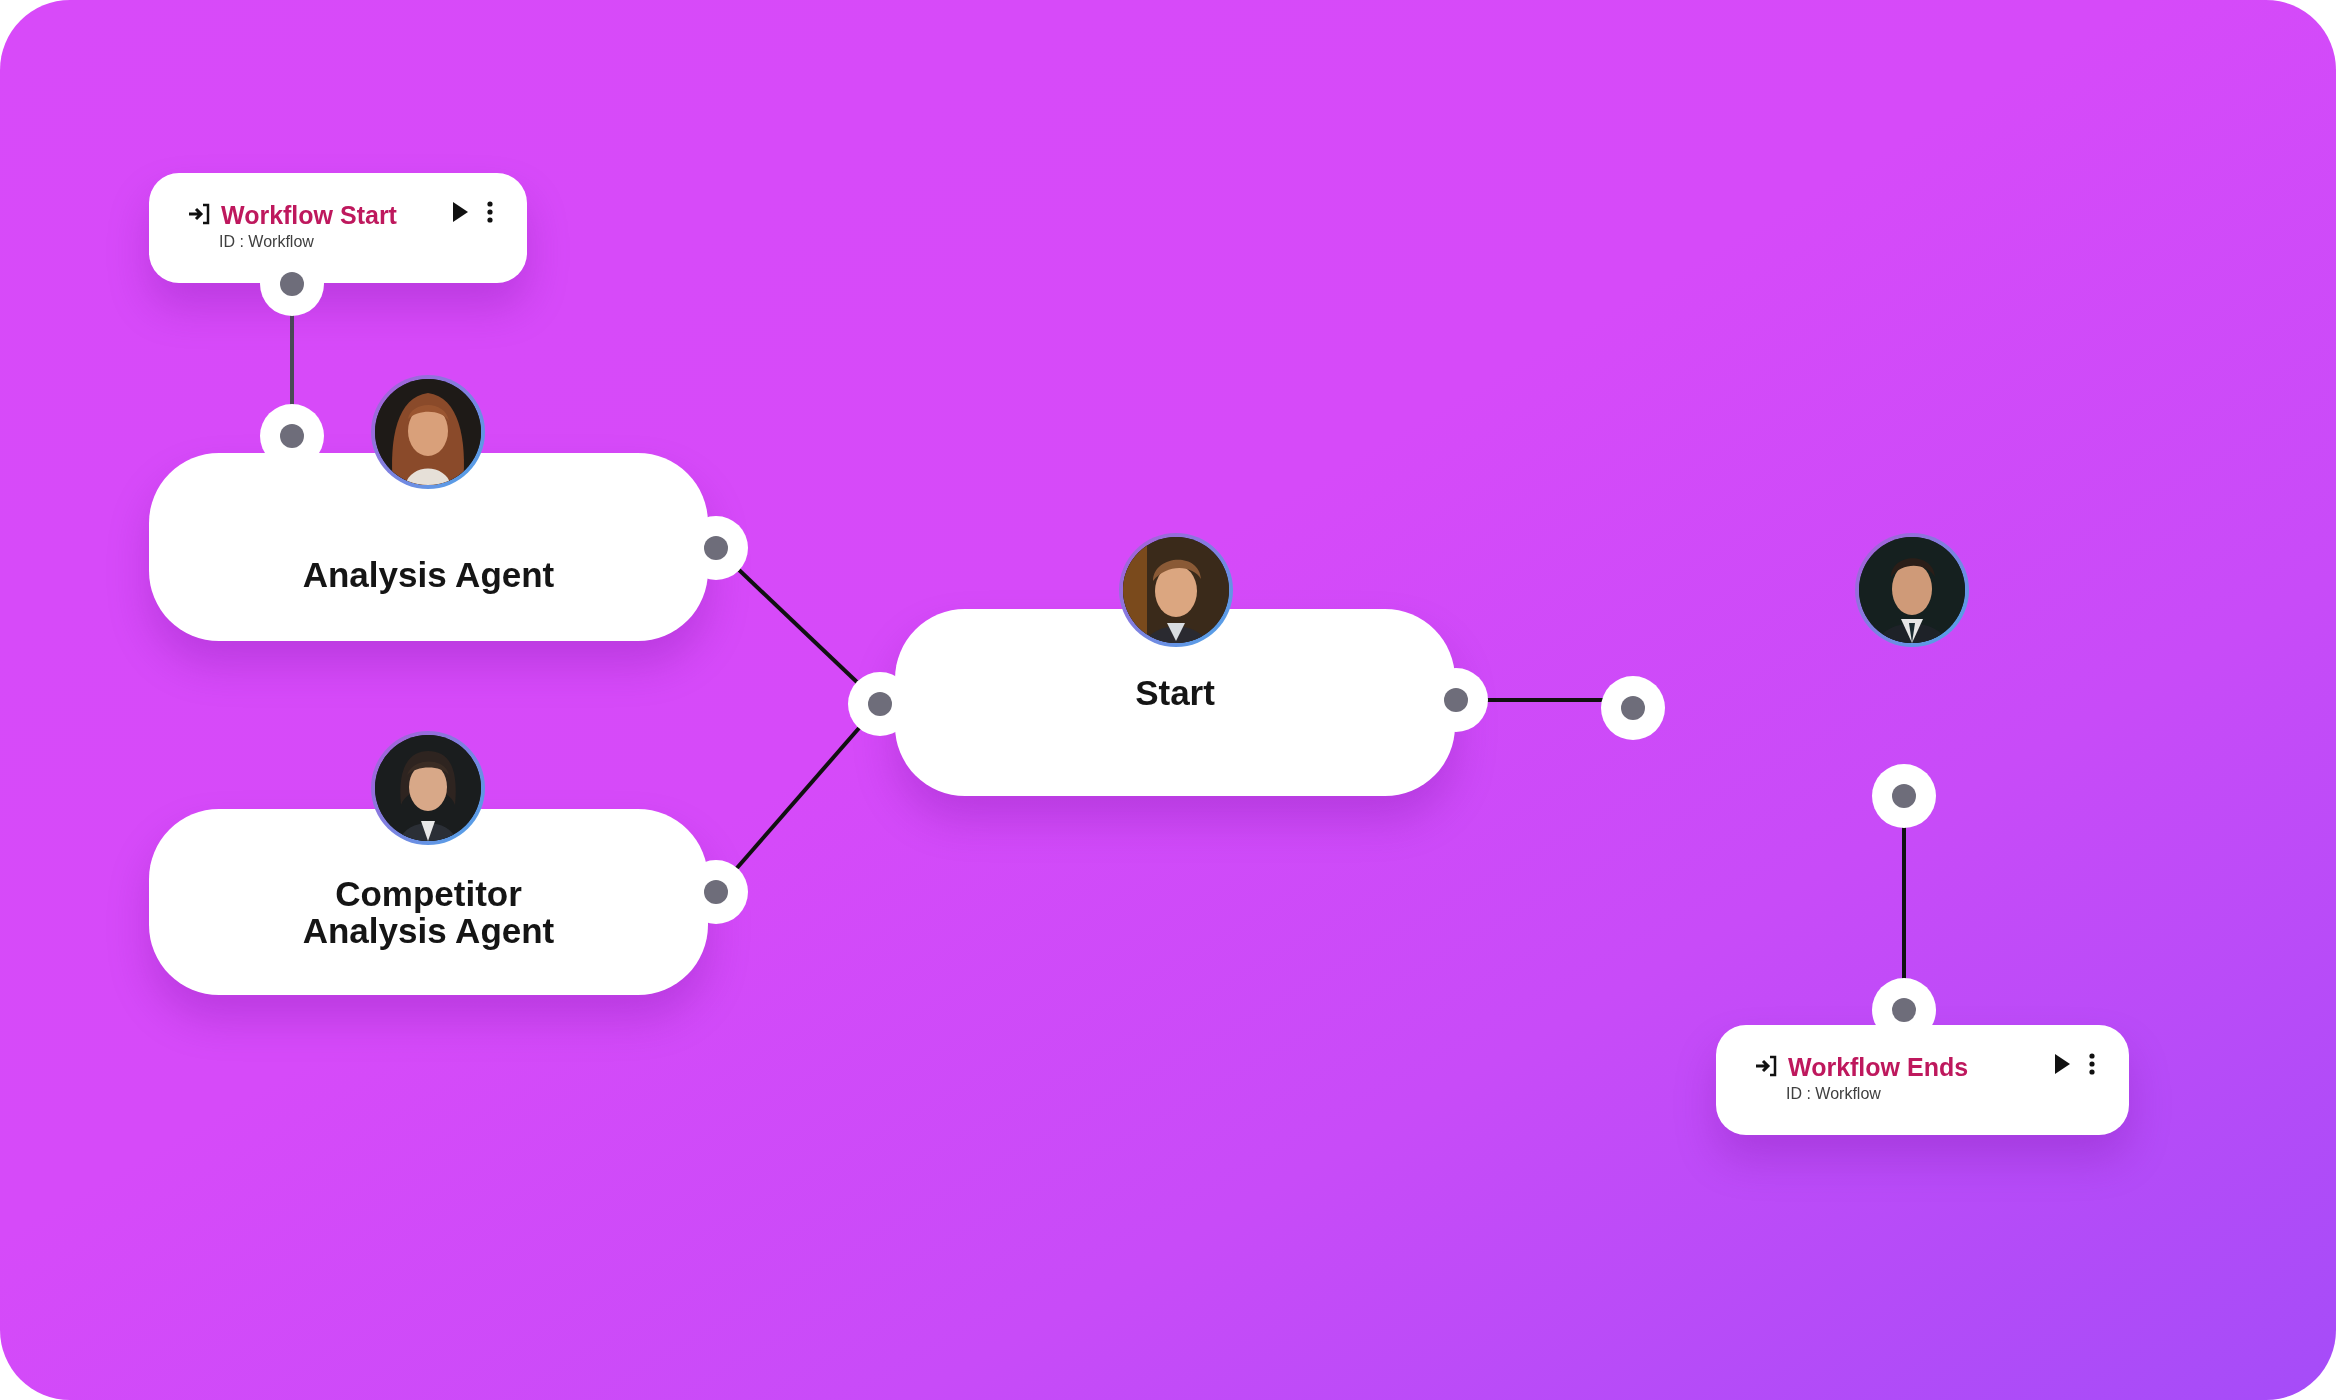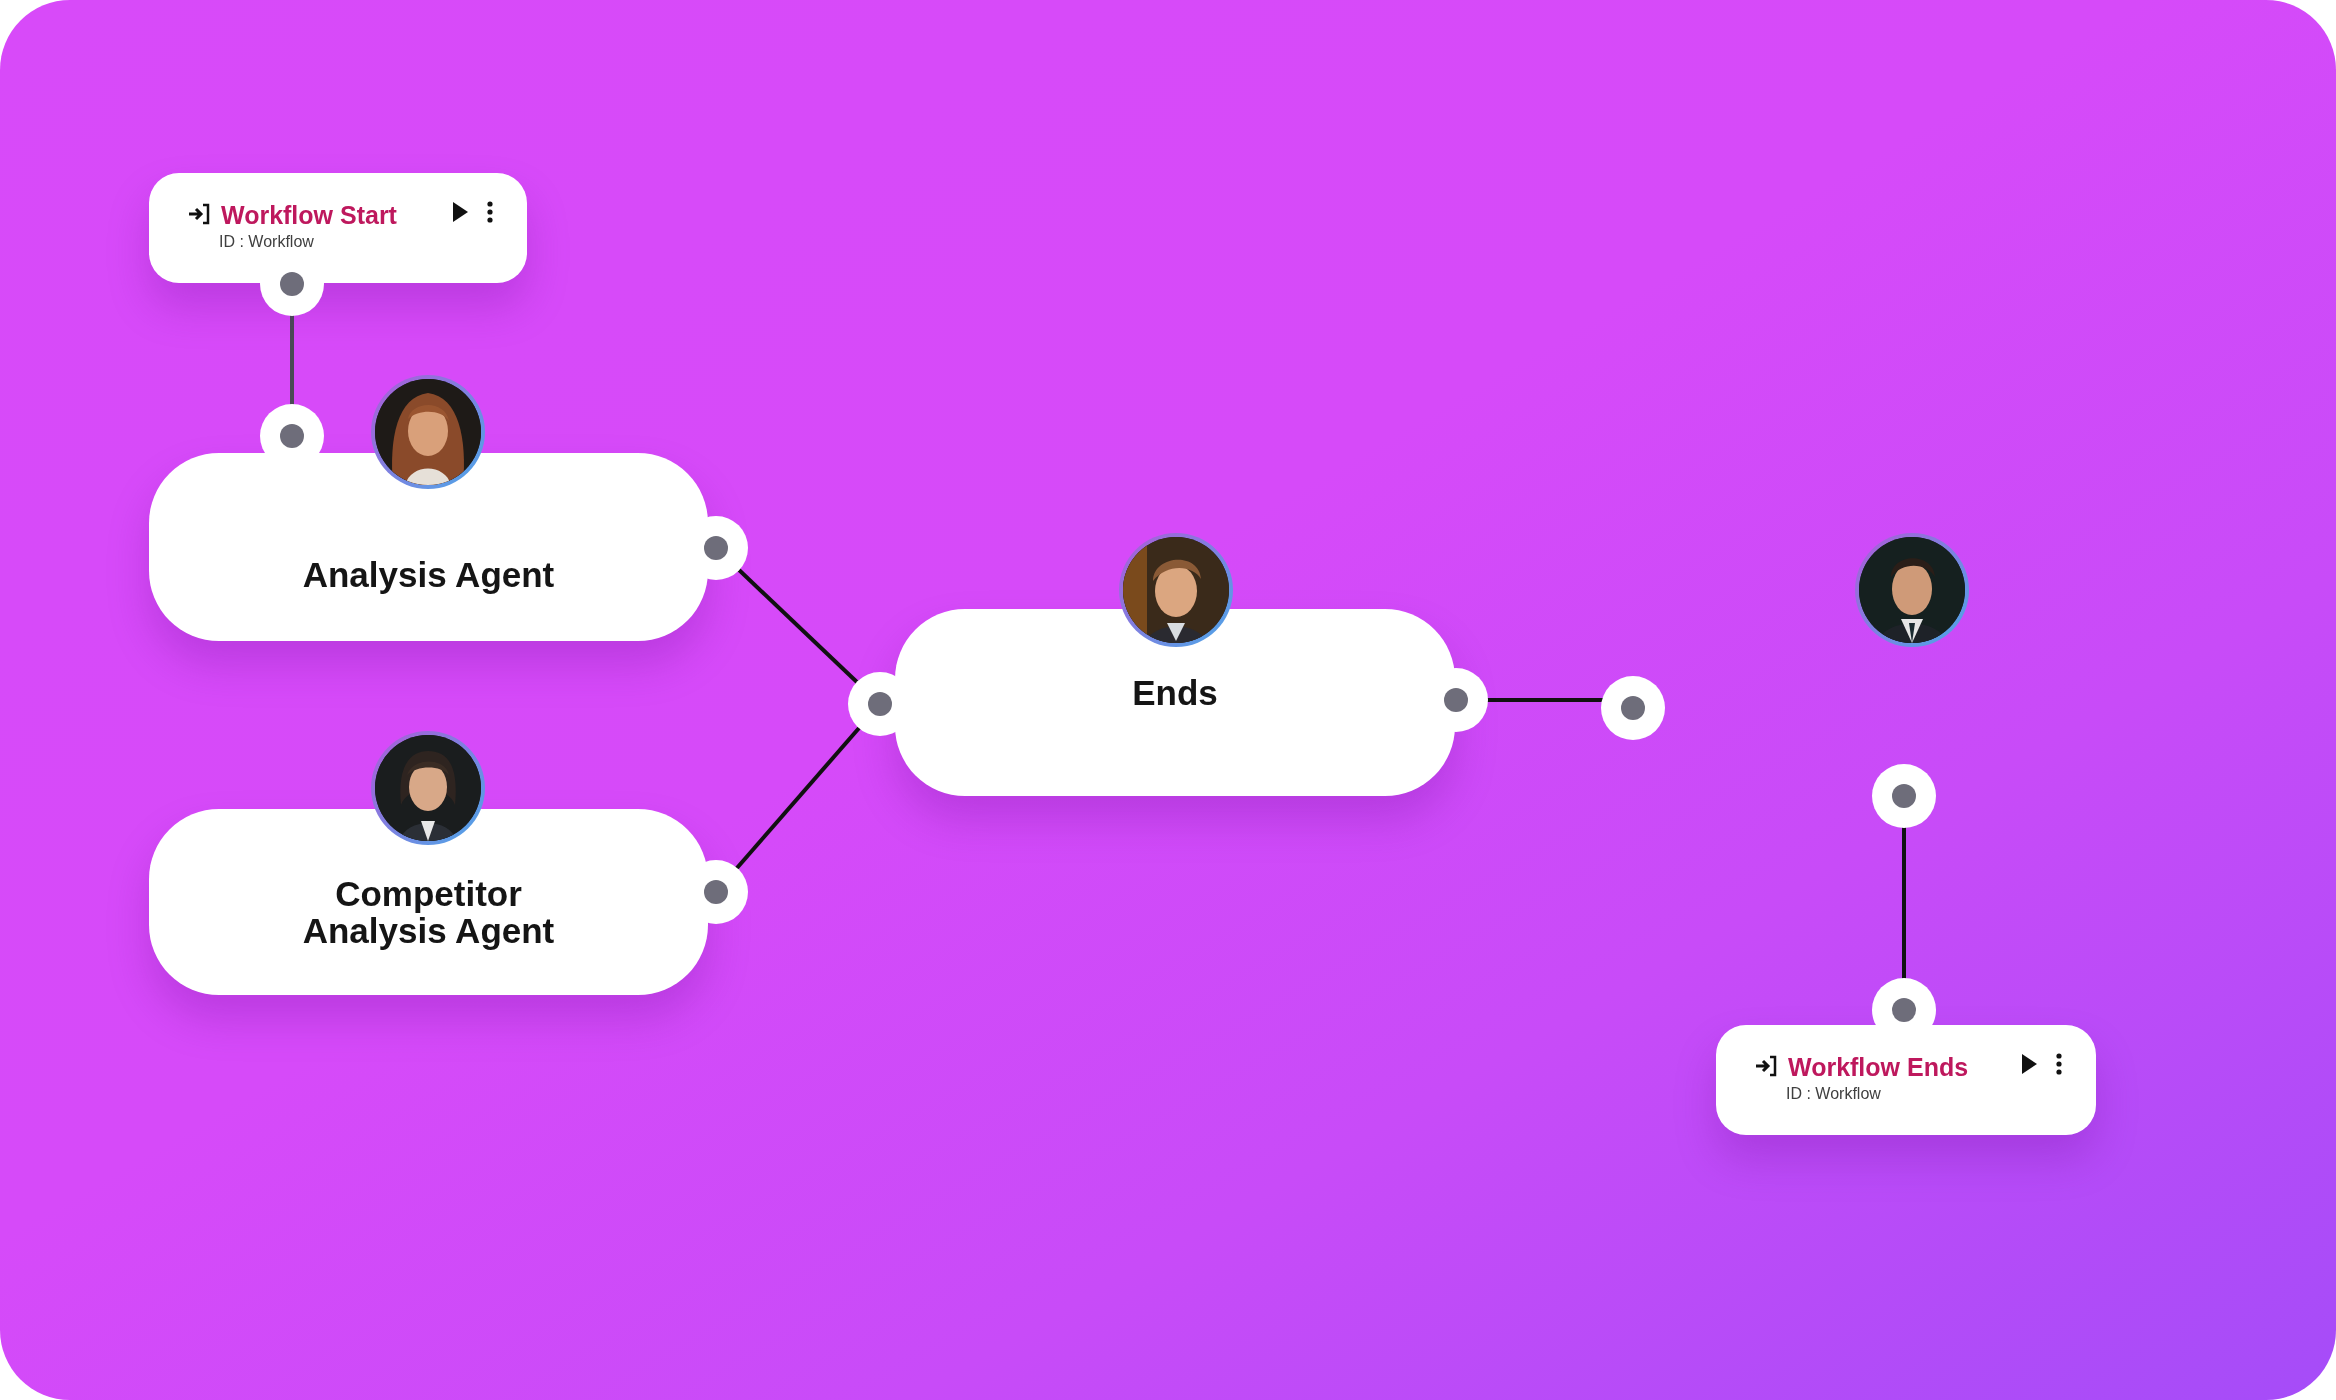--- a/index.html
+++ b/index.html
@@ -86,21 +86,21 @@
           <path d="M26 70 C22 30 36 16 53 16 C72 16 84 30 80 70 C74 50 32 50 26 70Z" fill="#2e2420"></path>
           <ellipse cx="53" cy="52" rx="19" ry="24" fill="#d8a888"></ellipse>
           <path d="M32 40 C38 22 70 22 74 40 C66 30 42 30 32 40Z" fill="#3a2c24"></path>
           <path d="M24 106 C32 82 74 82 82 106Z" fill="#2b2f36"></path>
           <path d="M46 86 L53 106 L60 86Z" fill="#e8e8e8"></path>
         </svg>
     </div>
   </div>
 
   <div class="card" style="left:895px;top:609px;width:560px;height:187px;">
-    <div class="agent-name" style="top:62px;">Ends</div>
+    <div class="agent-name" style="top:62px;">Start</div>
   </div>
   <div class="handle" style="left:880px;top:704px;"></div>
   <div class="handle" style="left:1456px;top:700px;"></div>
   <div class="avatar" style="left:1176px;top:590px;">
     <div class="face">
       <svg width="106" height="106" viewBox="0 0 106 106">
           <rect width="106" height="106" fill="#3a2a1a"></rect>
           <rect x="0" y="0" width="24" height="106" fill="#7a4a1c"></rect>
           <ellipse cx="53" cy="54" rx="21" ry="26" fill="#dba680"></ellipse>
           <path d="M30 44 C30 18 76 14 78 42 C70 28 44 26 30 44Z" fill="#8a5a36"></path>
@@ -118,21 +118,21 @@
           <rect width="106" height="106" fill="#15201f"></rect>
           <ellipse cx="53" cy="52" rx="20" ry="26" fill="#cf9a78"></ellipse>
           <path d="M32 40 C32 16 74 14 76 40 C68 26 44 24 32 40Z" fill="#2a1e18"></path>
           <path d="M18 106 C26 80 80 80 88 106Z" fill="#1e2228"></path>
           <path d="M42 82 L53 106 L64 82Z" fill="#e6e6e6"></path>
           <path d="M50 86 L53 106 L56 86Z" fill="#1a2a30"></path>
         </svg>
     </div>
   </div>
 
-  <div class="card wf" style="left:1716px;top:1025px;width:380px;height:110px;">
+  <div class="card wf" style="left:1716px;top:1025px;width:380px;height:110px;padding-left:33px;">
     <div class="wf-row">
       <span>
         <svg width="24" height="24" viewBox="0 0 24 24">
             <path d="M2 12h11M9 7l5 5-5 5" stroke="#111" stroke-width="3" fill="none"></path>
             <path d="M16 3h5v18h-5" stroke="#111" stroke-width="2.5" fill="none"></path>
           </svg>
       </span>
       <span class="wf-title">Workflow Ends</span>
     </div>
     <div class="wf-id">ID : Workflow</div>

